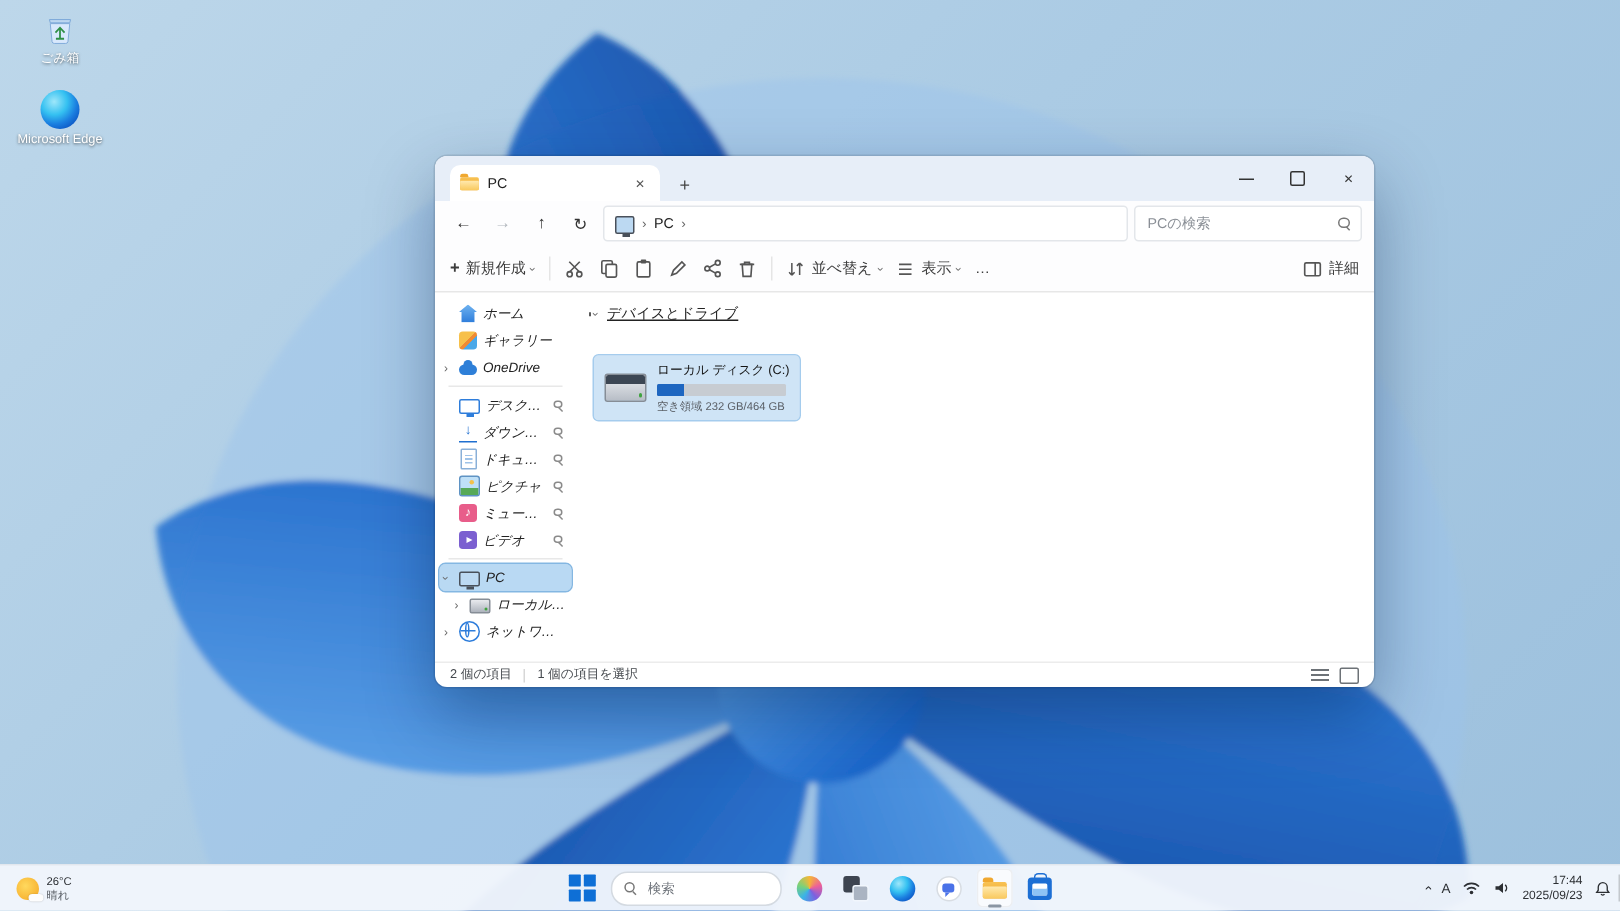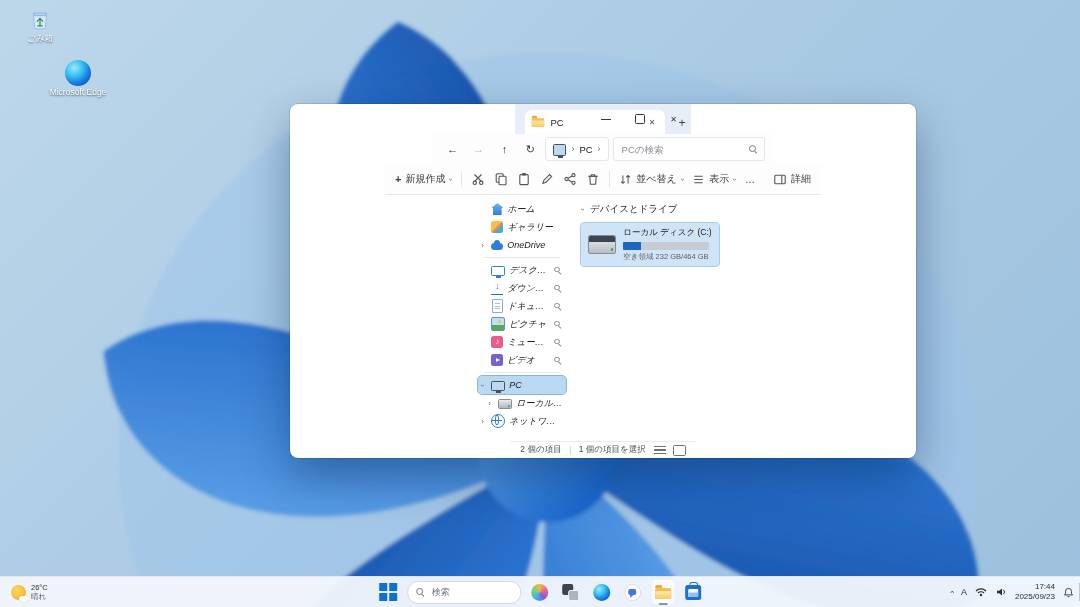--- a/index.html
+++ b/index.html
@@ -8,21 +8,21 @@
   .bloom{position:absolute;left:0;top:0;}
 
   
   .dicon{position:absolute;width:64px;display:flex;flex-direction:column;align-items:center;gap:2px;cursor:default;}
   .dicon-label{font-size:8.5px;color:#fff;text-shadow:0 1px 2px rgba(0,0,0,.65);text-align:center;line-height:1.15;}
   .edge-circle{width:26px;height:26px;border-radius:50%;
     background:radial-gradient(circle at 35% 30%,#9ee7fa 0%,#35c1f1 35%,#1b7fe0 60%,#0b50c0 85%);}
 
   
   .window{position:absolute;left:290px;top:104px;width:626px;height:354px;background:#fff;border-radius:8px;
-    box-shadow:0 18px 45px rgba(0,30,70,.38),0 0 0 1px rgba(0,0,0,.10);display:flex;flex-direction:column;overflow:hidden;align-items:center;}
+    box-shadow:0 18px 45px rgba(0,30,70,.38),0 0 0 1px rgba(0,0,0,.10);display:flex;flex-direction:column;overflow:hidden;}
   .titlebar{height:30px;background:#e7eef8;position:relative;display:flex;align-items:flex-end;flex:none;}
   .tab{height:24px;width:126px;margin-left:10px;background:#fff;border-radius:7px 7px 0 0;display:flex;align-items:center;
     gap:6px;padding:0 7px;font-size:9.5px;color:#222;}
   .tab-title{flex:1;}
   .tab-close{font-size:8px;color:#555;padding:1px 3px;border-radius:3px;}
   .newtab{font-size:12px;color:#444;margin-left:8px;margin-bottom:4px;padding:0 5px;}
   .wc{position:absolute;right:0;top:0;height:30px;display:flex;}
   .wc-btn{width:34px;height:30px;display:flex;align-items:center;justify-content:center;color:#333;font-size:8px;}
   .wc-min{width:10px;height:1px;background:#333;}
   .wc-max{width:8px;height:8px;border:1px solid #333;border-radius:1.5px;}
@@ -85,21 +85,21 @@
   .si-video::before{content:"";position:absolute;left:4.5px;top:3.5px;border-left:4px solid #fff;border-top:2.5px solid transparent;border-bottom:2.5px solid transparent;}
   .si-pc{height:8px;margin-top:1px;border:1.3px solid #49505a;border-radius:1.5px;background:#bcd9f2;}
   .si-pc::after{content:"";position:absolute;left:3.5px;bottom:-3px;width:5px;height:1.3px;background:#49505a;}
   .si-disk{height:8px;margin-top:2px;background:linear-gradient(#e8eaee,#aeb4bd);border:1px solid #868d96;border-radius:1.5px;}
   .si-disk::before{content:"";position:absolute;right:1.5px;bottom:1.5px;width:2px;height:2px;border-radius:50%;background:#3fa33f;}
   .si-net{border:1.3px solid #2e7ddb;border-radius:50%;}
   .si-net::before{content:"";position:absolute;left:0;top:4.6px;width:9.5px;height:1.2px;background:#2e7ddb;}
   .si-net::after{content:"";position:absolute;left:3px;top:0;width:3.4px;height:9.5px;border:1.2px solid #2e7ddb;border-radius:50%;box-sizing:border-box;}
 
   .main{flex:1;padding:7px 12px;position:relative;min-width:0;}
-  .sect{display:flex;align-items:center;gap:6px;font-size:9.5px;color:#222;margin:1px 0 7px;}
+  .sect{display:flex;align-items:center;gap:6px;font-size:9.5px;color:#222;margin:1px 0 21px;text-decoration:underline;}
   .tiles{display:flex;align-items:center;gap:26px;}
   .tile{display:flex;align-items:center;gap:7px;padding:4px 7px;border-radius:3px;}
   .tile.sel{background:#cfe4f6;outline:1px solid #a5cced;}
   .i-drive{width:26px;height:17px;background:linear-gradient(#eceef1,#b7bdc6);border:1px solid #868d96;border-radius:2px;position:relative;flex:none;}
   .i-drive::before{content:"";position:absolute;left:0;right:0;top:0;height:6px;background:#3c4653;border-radius:1.5px 1.5px 0 0;}
   .i-drive::after{content:"";position:absolute;right:2px;bottom:2.5px;width:2.5px;height:2.5px;border-radius:50%;background:#3fa33f;}
   .tile-name{font-size:8.5px;color:#141414;white-space:nowrap;}
   .capbar{width:86px;height:8px;background:#c7ccd2;margin:2.5px 0;border-radius:1px;overflow:hidden;}
   .capfill{height:100%;background:#1e66c0;}
   .tile-free{font-size:7.5px;color:#5a5f66;white-space:nowrap;}
@@ -190,21 +190,21 @@
 
   <div class="dicon" style="left:8px;top:6px;">
     <svg width="26" height="26" viewBox="0 0 24 24">
       <path d="M5.5 6.5 h13 l-.5 2 H6 Z" fill="#bcd6f0" stroke="#7aa7d8" stroke-width="0.6"></path>
       <path d="M6 9 h12 l-1.1 11 a1.4 1.4 0 0 1 -1.4 1.2 h-7 a1.4 1.4 0 0 1 -1.4 -1.2 Z" fill="#dbeafe" stroke="#7aa7d8" stroke-width="0.6" opacity="0.92"></path>
       <path d="M9.2 14.5 l2.8 -3 2.8 3 M12 11.8 v6.5 M9.5 18.3 h5" fill="none" stroke="#2f8f46" stroke-width="1.1"></path>
     </svg>
     <div class="dicon-label">ごみ箱</div>
   </div>
 
-  <div class="dicon" style="left:8px;top:60px;margin-left:38px;">
+  <div class="dicon" style="left:8px;top:60px;">
     <div class="edge-circle"></div>
     <div class="dicon-label">Microsoft Edge</div>
   </div>
 
   <div class="window">
 
     <div class="titlebar">
       <div class="tab">
         <span class="fold sm"></span>
         <span class="tab-title">PC</span>

